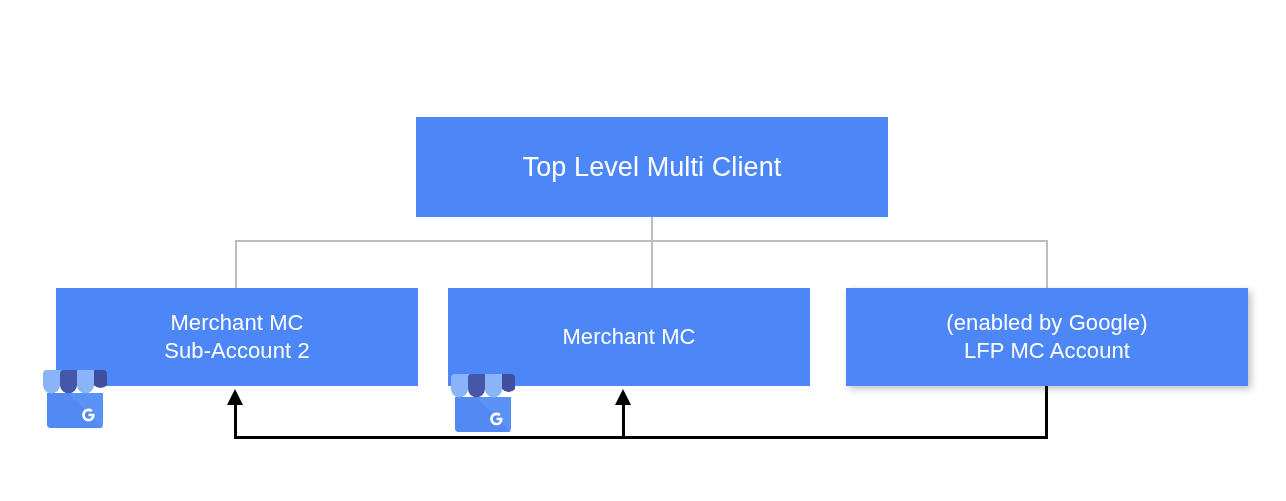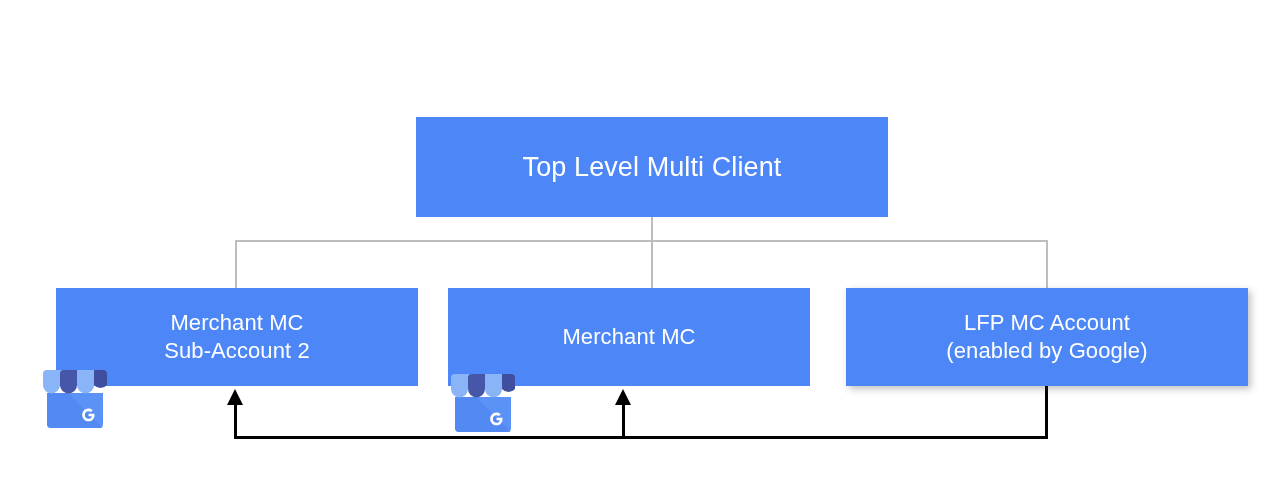--- a/index.html
+++ b/index.html
@@ -147,22 +147,22 @@
   </div>
 
   <div class="node" id="node-sub2">
     <span class="node-lines">
       <span class="node-line">Merchant MC</span>
     </span>
   </div>
 
   <div class="node" id="node-lfp">
     <span class="node-lines">
+      <span class="node-line">(enabled by Google)</span>
       <span class="node-line">LFP MC Account</span>
-      <span class="node-line">(enabled by Google)</span>
     </span>
   </div>
 
   <div class="gmb-icon" id="gmb-icon-1">
     <svg viewBox="0 0 74 72" width="74" height="72" aria-hidden="true">
 
       <path d="M9 30 H65 V61 a4 4 0 0 1 -4 4 H13 a4 4 0 0 1 -4 -4 Z" fill="#5b92f5"></path>
 
       <path d="M9 30 H30 L65 65 H13 a4 4 0 0 1 -4 -4 Z" fill="#4a82ee" opacity="0.55"></path>
 

